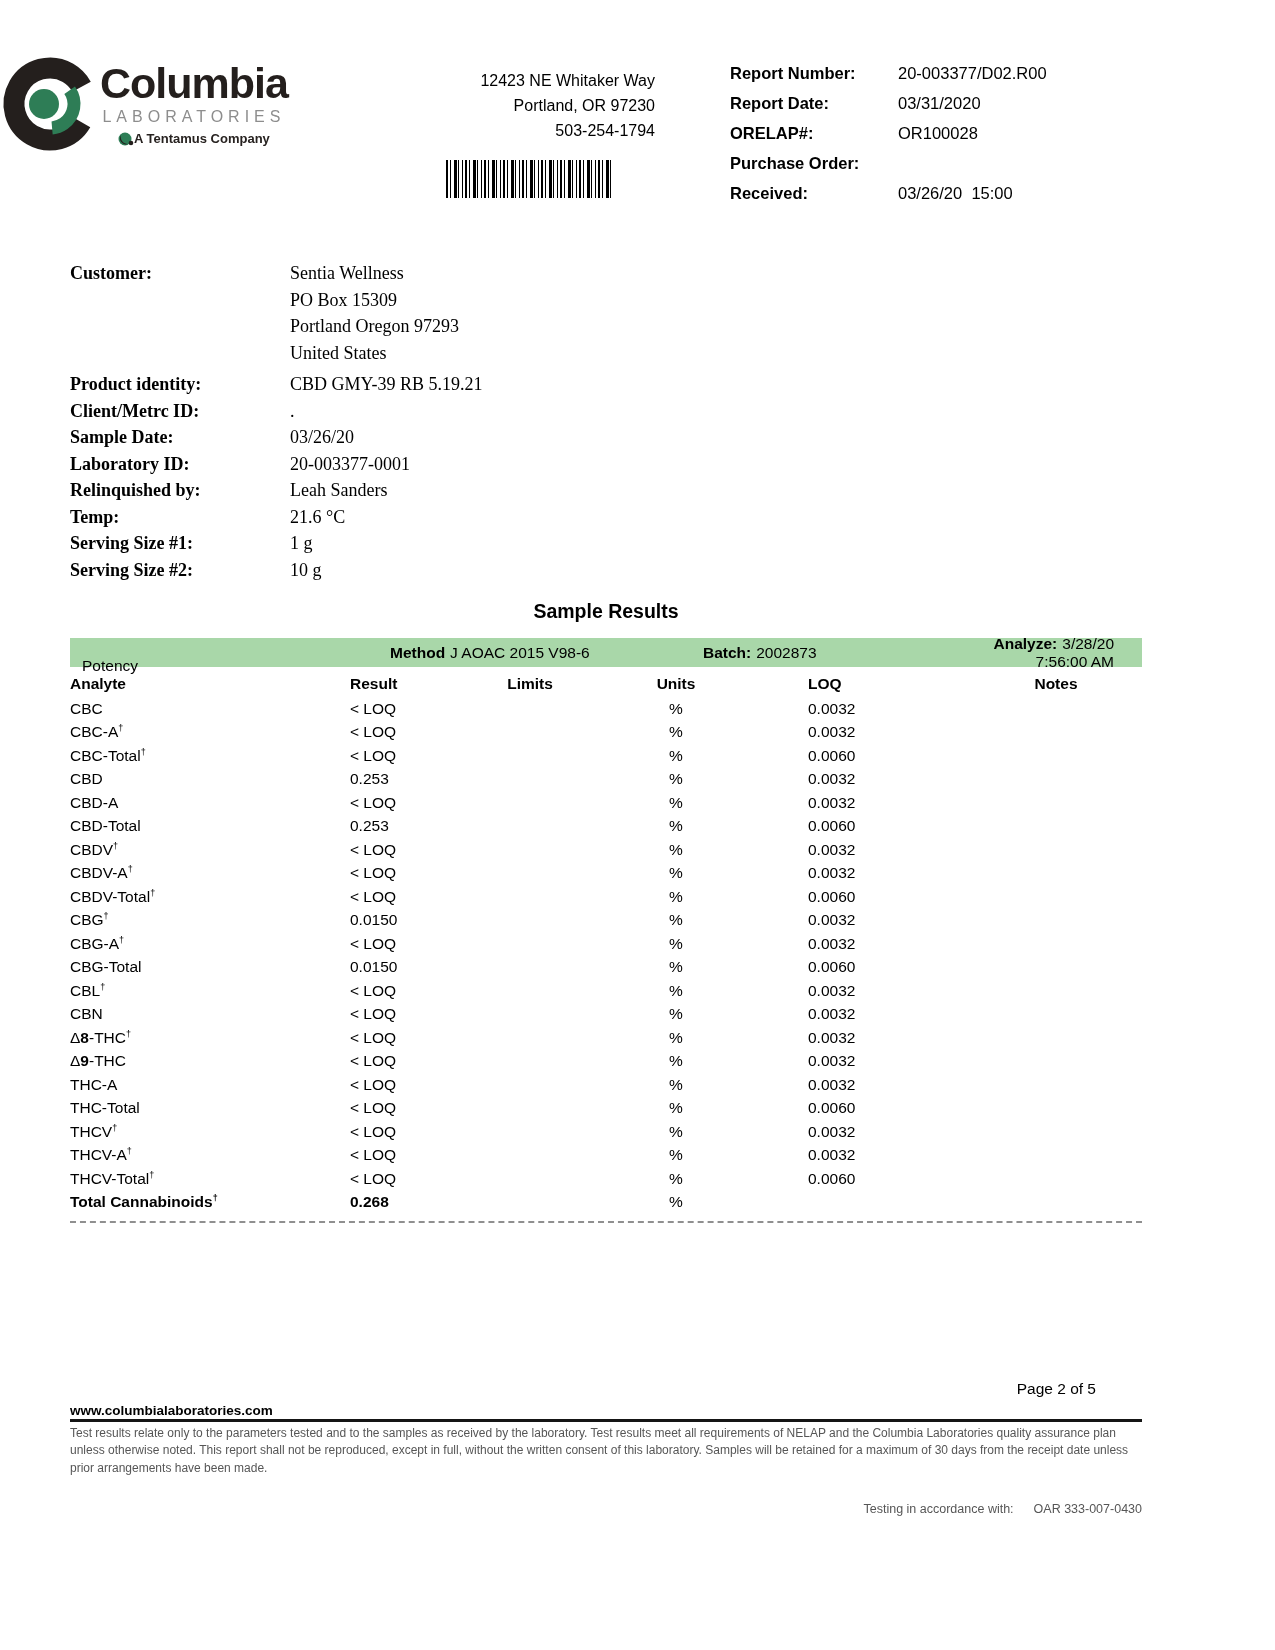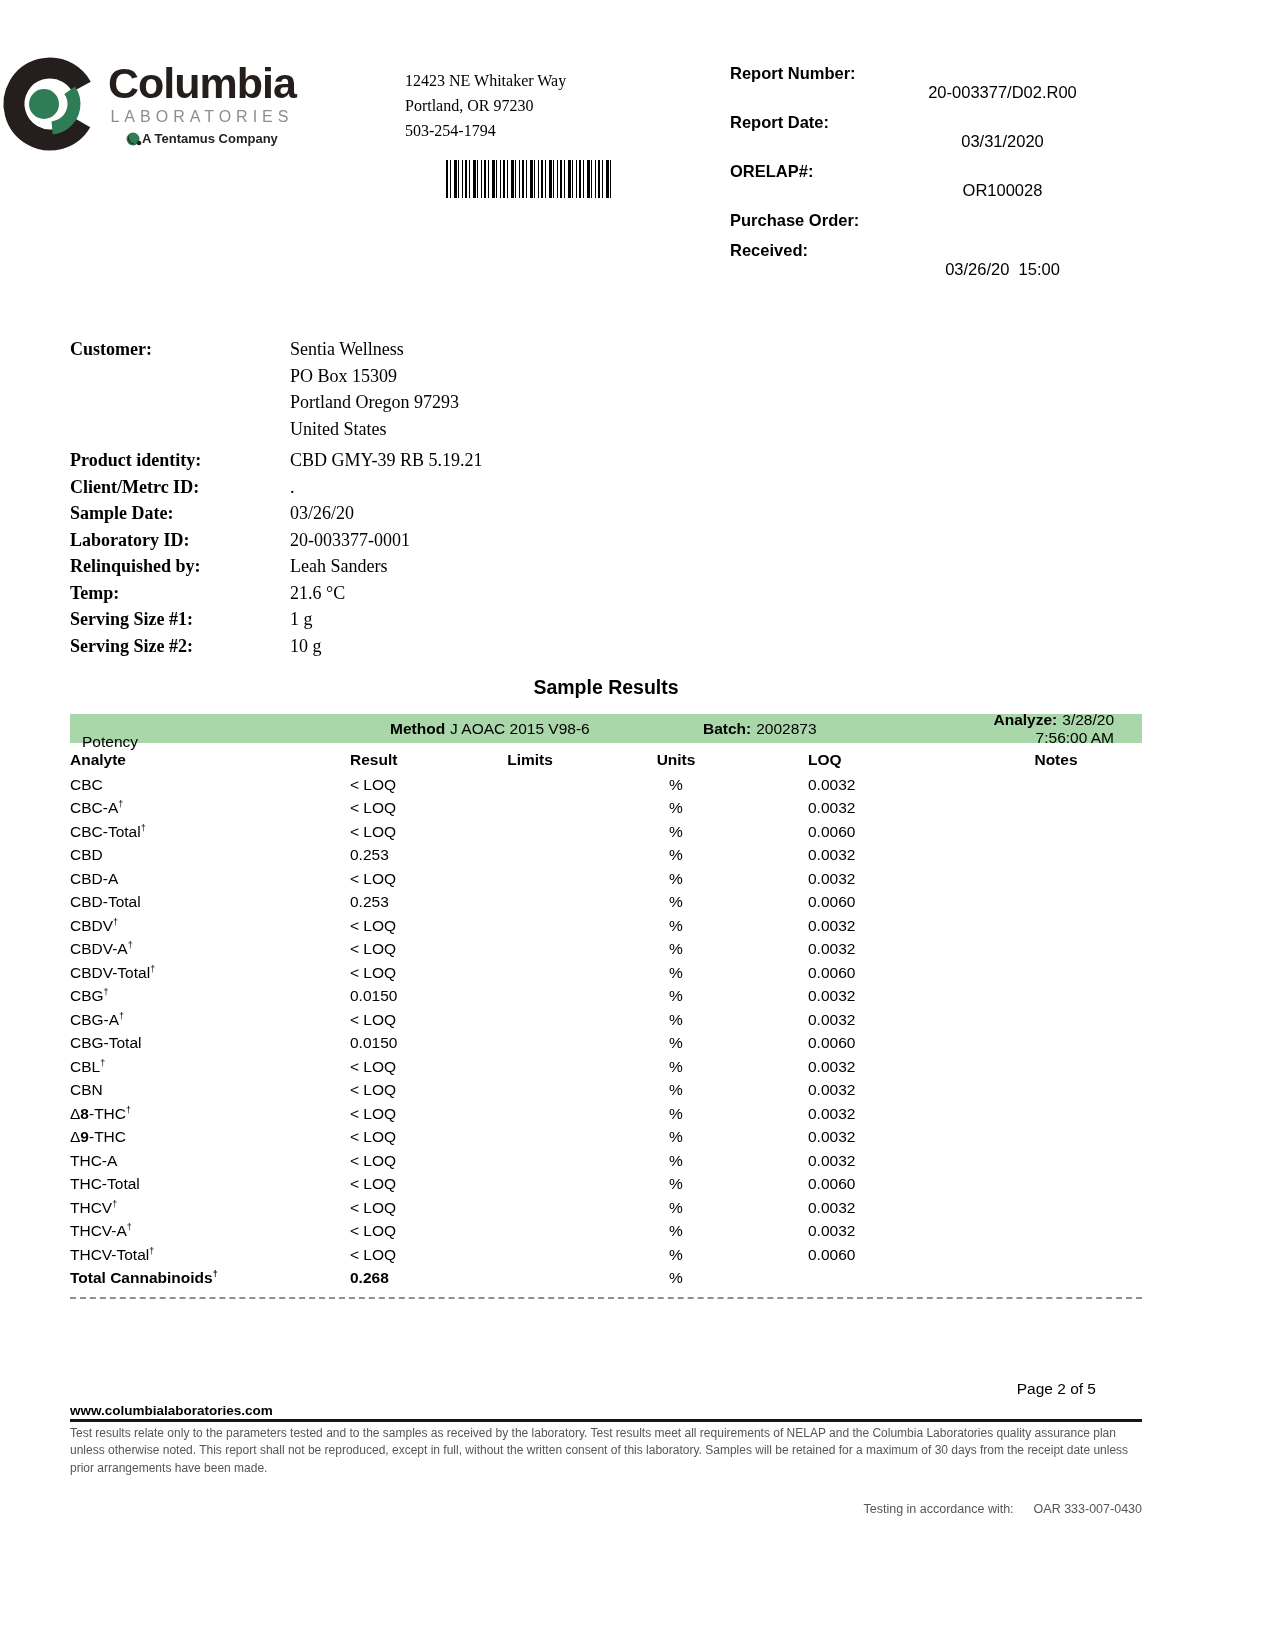--- a/index.html
+++ b/index.html
@@ -8,37 +8,37 @@
     width:1275px; height:1650px; position:relative;
     font-family:"Liberation Sans", sans-serif; color:#000;
     overflow:hidden;
   }
   .content { margin-left:70px; width:1072px; }
 
   
   .header { padding-top:54px; display:flex; align-items:flex-start; }
   .logo-block { width:385px; display:flex; align-items:center; }
   .logo-mark { width:100px; height:100px; flex:0 0 auto; }
-  .logo-text { margin-left:8px; display:flex; flex-direction:column; }
+  .logo-text { margin-left:0; display:flex; flex-direction:column; }
   .brand { font-size:43px; font-weight:700; color:#241f1d; letter-spacing:-1px; line-height:1; }
   .brand-sub { margin-top:3px; font-size:16px; color:#8d8d8d; letter-spacing:5px; text-align:center; }
   .tagline { margin-top:5px; display:flex; justify-content:center; align-items:center; 
              font-size:13px; font-weight:700; color:#272220; }
   .tagline svg { width:16px; height:14px; }
 
-  .address-block { width:250px; margin-left:20px; text-align:left; font-size:16px; line-height:25px; padding-top:14px;font-family:Liberation Serif, serif; }
+  .address-block { width:250px; margin-left:20px; text-align:right; font-size:16px; line-height:25px; padding-top:14px; }
   .barcode { width:168px; height:38px; margin:17px auto 0;
     background:repeating-linear-gradient(90deg,
       #000 0 2px, #fff 2px 4px, #000 4px 5px, #fff 5px 8px,
       #000 8px 11px, #fff 11px 12px, #000 12px 13px, #fff 13px 16px,
       #000 16px 17px, #fff 17px 19px);
   }
 
   .report-block { margin-left:75px; padding-top:10px; flex:1; }
-  .rep-row { display:flex; margin-bottom:11px;flex-direction:column; }
+  .rep-row { display:flex; margin-bottom:11px; }
   .rep-label { width:168px; font-weight:700; font-size:16.5px; }
   .rep-value { font-size:16.5px; white-space:pre-wrap;text-align:center; }
 
   
   .sample-info { margin-top:46px; font-size:18px;font-family:Liberation Serif, serif; }
   .si-row { display:flex; line-height:26.5px; }
   .si-row.multi { margin-bottom:5px; }
   .si-label { width:220px; font-weight:700; }
   .si-value { white-space:pre-wrap; }
 

